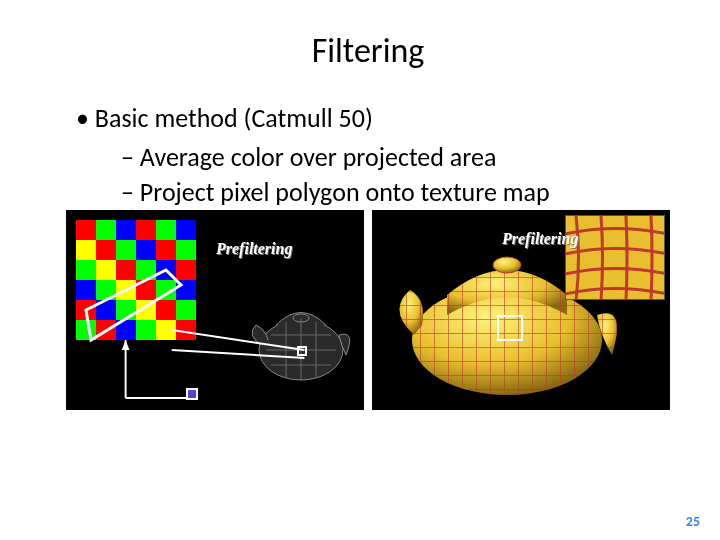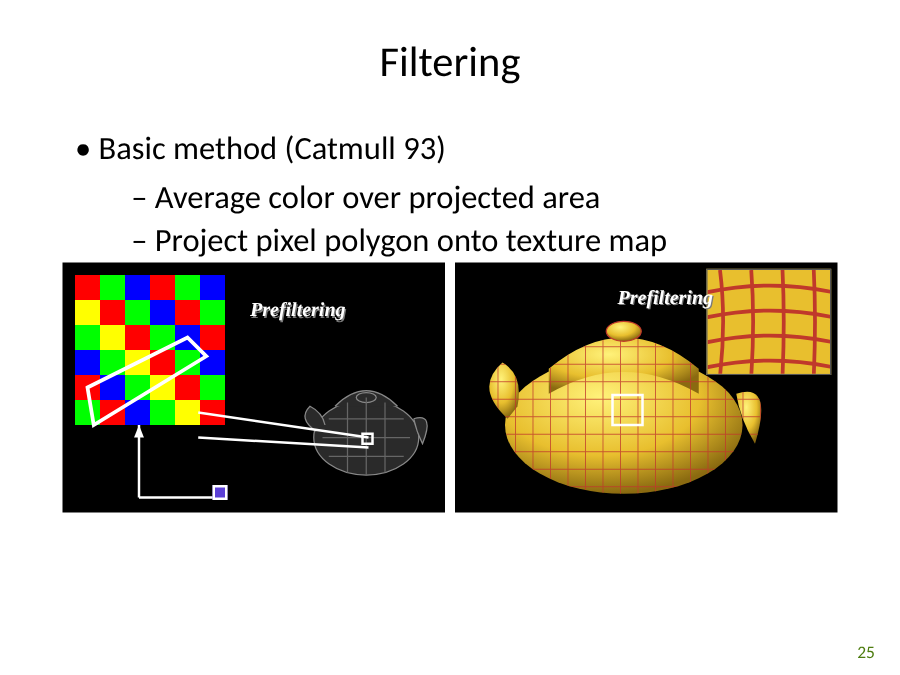--- a/index.html
+++ b/index.html
@@ -8,21 +8,21 @@
     height: 540px;
     background: #ffffff;
     font-family: Calibri, Arial, sans-serif;
     color: #000;
     position: relative;
     overflow: hidden;
   }
   .slide {
     width: 100%;
     height: 100%;
-    padding: 20px 50px 0 50px;
+    padding: 20px 50px 0 66px;
     position: relative;
   }
   .title {
     text-align: center;
     font-size: 34px;
     font-weight: 400;
     margin-top: 10px;
     margin-bottom: 30px;
   }
   .content {
@@ -130,33 +130,34 @@
     left:125px; top:105px;
     width:26px; height:26px;
     border:2px solid #fff;
     z-index:4;
   }
 
   .pagenum {
     position:absolute;
     bottom:10px; right:20px;
     font-size:14px;
-    color:#4d7c0f;
+    color:#3b82f6;
+    font-weight:bold;
   }
 </style>
 </head>
 <body>
 
 <div class="slide">
   <h1 class="title">Filtering</h1>
 
   <div class="content">
     <ul class="level1">
       <li>
-        <span>Basic method (Catmull 93)</span>
+        <span>Basic method (Catmull 50)</span>
         <ul class="level2">
           <li>Average color over projected area</li>
           <li>Project pixel polygon onto texture map</li>
         </ul>
       </li>
     </ul>
   </div>
 
   <div class="figures">
 

